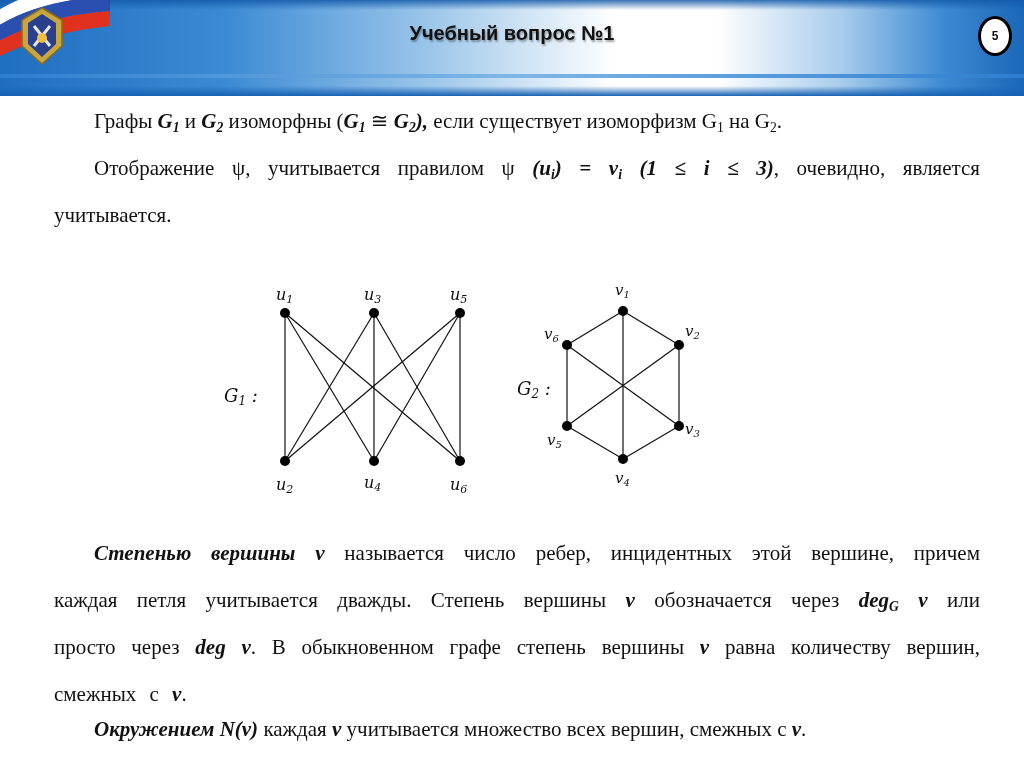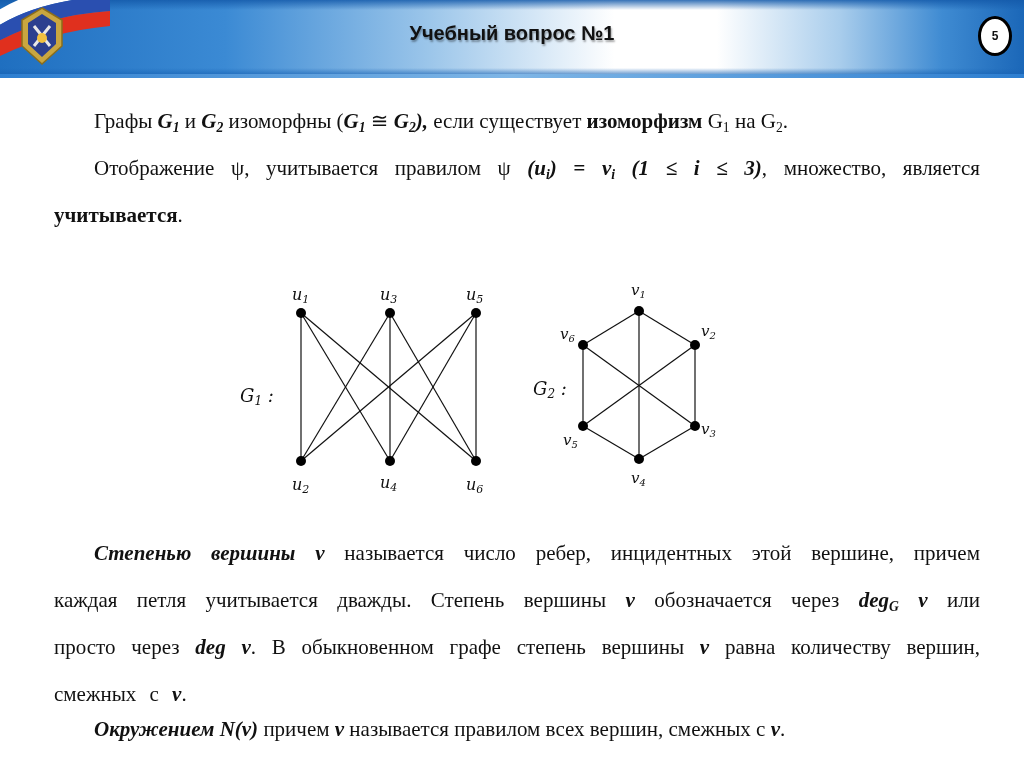--- a/index.html
+++ b/index.html
@@ -3,21 +3,21 @@
   <meta charset="utf-8">
   <style>
     html, body { margin: 0; padding: 0; }
     body {
       width: 1024px; height: 767px; overflow: hidden; position: relative;
       background: #ffffff;
       font-family: "Liberation Serif", "DejaVu Serif", serif;
       color: #111;
     }
     .header {
-      position: absolute; left: 0; top: 0; width: 1024px; height: 78px;
+      position: absolute; left: 0; top: 0; width: 1024px; height: 96px;
       background: linear-gradient(90deg, #1f6fc0 0%, #3b8ad4 22%, #9cc6ea 42%, #ffffff 60%, #ffffff 70%, #a9cdec 82%, #3f8bd2 92%, #1b67b8 100%);
       overflow: hidden;
     }
     .header::before {
       content: ""; position: absolute; left: 0; top: 0; width: 100%; height: 10px;
       background: linear-gradient(180deg, rgba(20,90,170,0.85), rgba(20,90,170,0));
     }
     .header::after {
       content: ""; position: absolute; left: 0; bottom: 0; width: 100%; height: 10px;
       background: linear-gradient(180deg, rgba(20,90,170,0), #1762b4);
@@ -44,25 +44,25 @@
       font-family: "Liberation Sans", "DejaVu Sans", sans-serif; font-weight: bold; font-size: 12px;
     }
     .para {
       position: absolute; left: 54px; width: 926px; font-size: 21px; line-height: 47px;
       text-align: justify; text-align-last: auto;
     }
     .p1 { top: 98px; text-indent: 40px; }
     .p2 { top: 145px; text-indent: 40px; }
     .p3 { top: 530px; text-indent: 40px; }
     .p4 { top: 706px; text-indent: 40px; }
-    .b { font-weight: bold; }
+    .b { font-weight: normal; }
     .bi { font-weight: bold; font-style: italic; }
     sub { font-size: 0.65em; vertical-align: -0.3em; line-height: 0; }
     .wide { word-spacing: 8px; }
-    .graphs { position: absolute; left: 228px; top: 278px; width: 520px; height: 220px; }
+    .graphs { position: absolute; left: 212px; top: 278px; width: 520px; height: 220px; }
     .graphs svg text { font-family: "DejaVu Serif", "Liberation Serif", serif; font-style: italic; }
   </style>
 </head>
 <body>
 
 <div class="header">
   <svg class="flag" viewBox="0 0 120 70">
     <path d="M0 30 Q40 0 120 -5 L120 10 Q45 14 0 45 Z" fill="#ffffff"></path>
     <path d="M0 45 Q45 14 120 10 L120 25 Q50 30 0 60 Z" fill="#2a4fb0"></path>
     <path d="M0 60 Q50 30 120 25 L120 40 Q55 46 0 75 Z" fill="#e0301e"></path>
@@ -73,21 +73,21 @@
     <path d="M16 20 L32 40 M32 20 L16 40" stroke="#e8e8e8" stroke-width="3"></path>
     <circle cx="24" cy="32" r="5" fill="#f0c040"></circle>
   </svg>
   <div class="header-title">Учебный вопрос №1</div>
   <div class="page-num">5</div>
 </div>
 <div class="stripe-bottom"></div>
 
 <div class="para p1"><span>Графы </span><span class="bi">G</span><sub class="bi">1</sub><span> и </span><span class="bi">G</span><sub class="bi">2</sub><span> изоморфны (</span><span class="bi">G</span><sub class="bi">1</sub><span> ≅ </span><span class="bi">G</span><sub class="bi">2</sub><span class="bi">),</span><span> если существует </span><span class="b">изоморфизм</span><span> G</span><sub>1</sub><span> на G</span><sub>2</sub><span>.</span></div>
 
-<div class="para p2 wide"><span>Отображение ψ, учитывается правилом ψ </span><span class="bi">(u</span><sub class="bi">i</sub><span class="bi">) = v</span><sub class="bi">i</sub><span class="bi"> (1 ≤ i ≤ 3)</span><span>, множество, является </span><span class="b">учитывается</span><span>.</span></div>
+<div class="para p2 wide"><span>Отображение ψ, учитывается правилом ψ </span><span class="bi">(u</span><sub class="bi">i</sub><span class="bi">) = v</span><sub class="bi">i</sub><span class="bi"> (1 ≤ i ≤ 3)</span><span>, очевидно, является </span><span class="b">учитывается</span><span>.</span></div>
 
 <div class="graphs">
   <svg width="520" height="220" viewBox="0 0 520 220">
     <g stroke="#111" stroke-width="1.2">
       <line x1="73" y1="35" x2="73" y2="183"></line>
       <line x1="73" y1="35" x2="162" y2="183"></line>
       <line x1="73" y1="35" x2="248" y2="183"></line>
       <line x1="162" y1="35" x2="73" y2="183"></line>
       <line x1="162" y1="35" x2="162" y2="183"></line>
       <line x1="162" y1="35" x2="248" y2="183"></line>
@@ -139,13 +139,13 @@
       <text x="403" y="205">v<tspan font-size="10" dy="3">4</tspan></text>
       <text x="335" y="167">v<tspan font-size="10" dy="3">5</tspan></text>
       <text x="332" y="61">v<tspan font-size="10" dy="3">6</tspan></text>
       <text x="305" y="117" font-size="18">G<tspan font-size="12" dy="3">2</tspan><tspan dy="-3"> :</tspan></text>
     </g>
   </svg>
 </div>
 
 <div class="para p3 wide"><span class="bi">Степенью вершины v</span><span> называется число ребер, инцидентных этой вершине, причем каждая петля учитывается дважды. Степень вершины </span><span class="bi">v</span><span> обозначается через </span><span class="bi">deg</span><sub class="bi">G</sub><span class="bi"> v</span><span> или просто через </span><span class="bi">deg v</span><span>. В обыкновенном графе степень вершины </span><span class="bi">v</span><span> равна количеству вершин, смежных с </span><span class="bi">v</span><span>.</span></div>
 
-<div class="para p4"><span class="bi">Окружением N(v)</span><span> причем </span><span class="bi">v</span><span> называется правилом всех вершин, смежных с </span><span class="bi">v</span><span>.</span></div>
+<div class="para p4"><span class="bi">Окружением N(v)</span><span> каждая </span><span class="bi">v</span><span> учитывается множество всех вершин, смежных с </span><span class="bi">v</span><span>.</span></div>
 
 </body></html>

